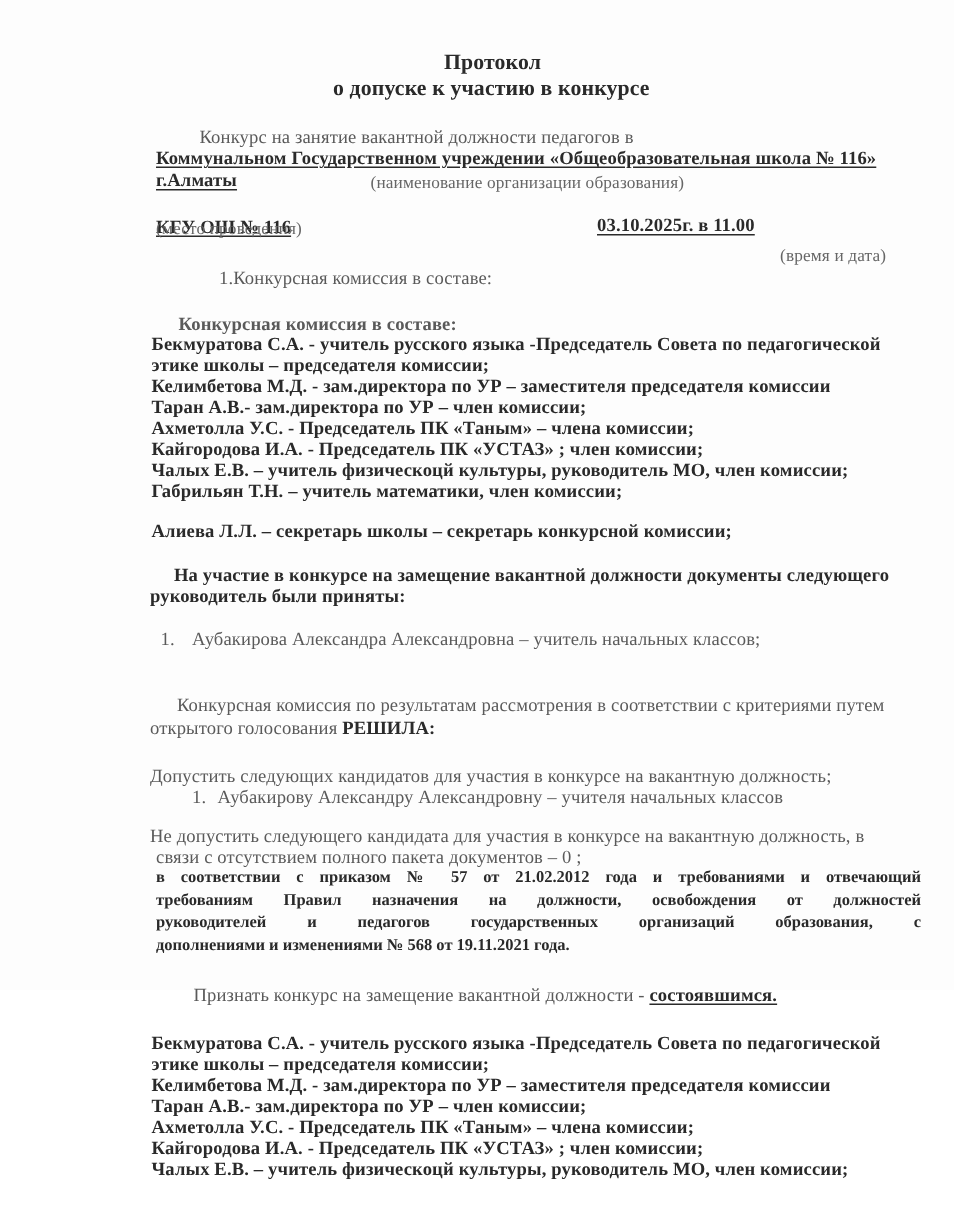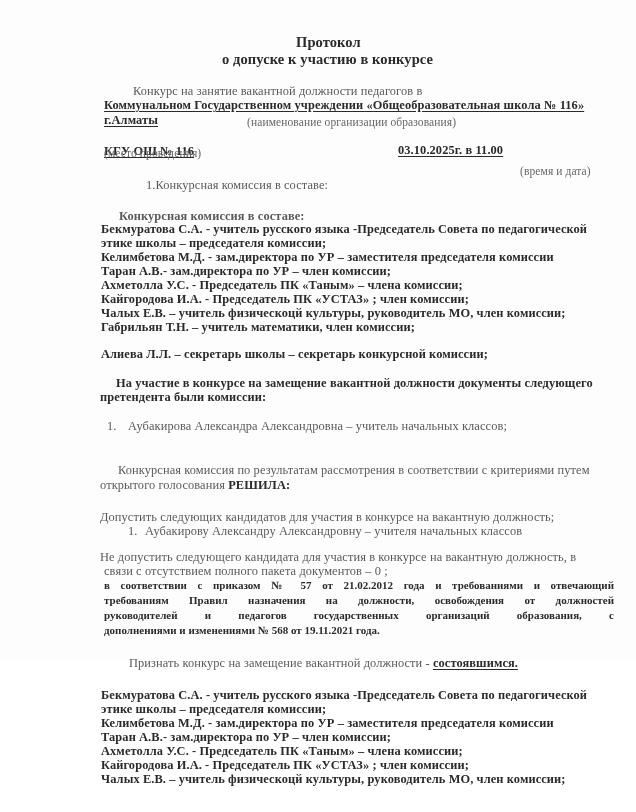--- a/index.html
+++ b/index.html
@@ -44,21 +44,21 @@
   <div class="ln b" style="left:101px;top:250px;">Келимбетова М.Д. - зам.директора по УР – заместителя председателя комиссии</div>
   <div class="ln b" style="left:101px;top:264px;">Таран А.В.- зам.директора по УР – член комиссии;</div>
   <div class="ln b" style="left:101px;top:278px;">Ахметолла У.С. -  Председатель ПК «Таным» – члена комиссии;</div>
   <div class="ln b" style="left:101px;top:292px;">Кайгородова И.А. - Председатель ПК «УСТАЗ»  ; член комиссии;</div>
   <div class="ln b" style="left:101px;top:306px;">Чалых Е.В. – учитель физическоцй культуры, руководитель МО, член комиссии;</div>
   <div class="ln b" style="left:101px;top:320px;">Габрильян Т.Н. – учитель математики, член комиссии;</div>
 
   <div class="ln b" style="left:101px;top:347px;">Алиева Л.Л. – секретарь школы – секретарь конкурсной комиссии;</div>
 
   <div class="ln b" style="left:116px;top:376px;">На участие в конкурсе  на замещение вакантной должности документы следующего</div>
-  <div class="ln b" style="left:100px;top:390px;">претендента были комиссии:</div>
+  <div class="ln b" style="left:100px;top:390px;">руководитель были приняты:</div>
 
   <div class="ln light" style="left:107px;top:419px;">1.</div>
   <div class="ln light" style="left:128px;top:419px;">Аубакирова Александра Александровна – учитель начальных классов;</div>
 
   <div class="ln light" style="left:118px;top:463px;">Конкурсная комиссия по результатам рассмотрения в соответствии с критериями путем</div>
   <div class="ln" style="left:100px;top:478px;">
     <span class="light">открытого голосования </span><span class="b">РЕШИЛА:</span>
   </div>
 
   <div class="ln light" style="left:100px;top:510px;">Допустить следующих кандидатов для участия в конкурсе на вакантную должность;</div>

